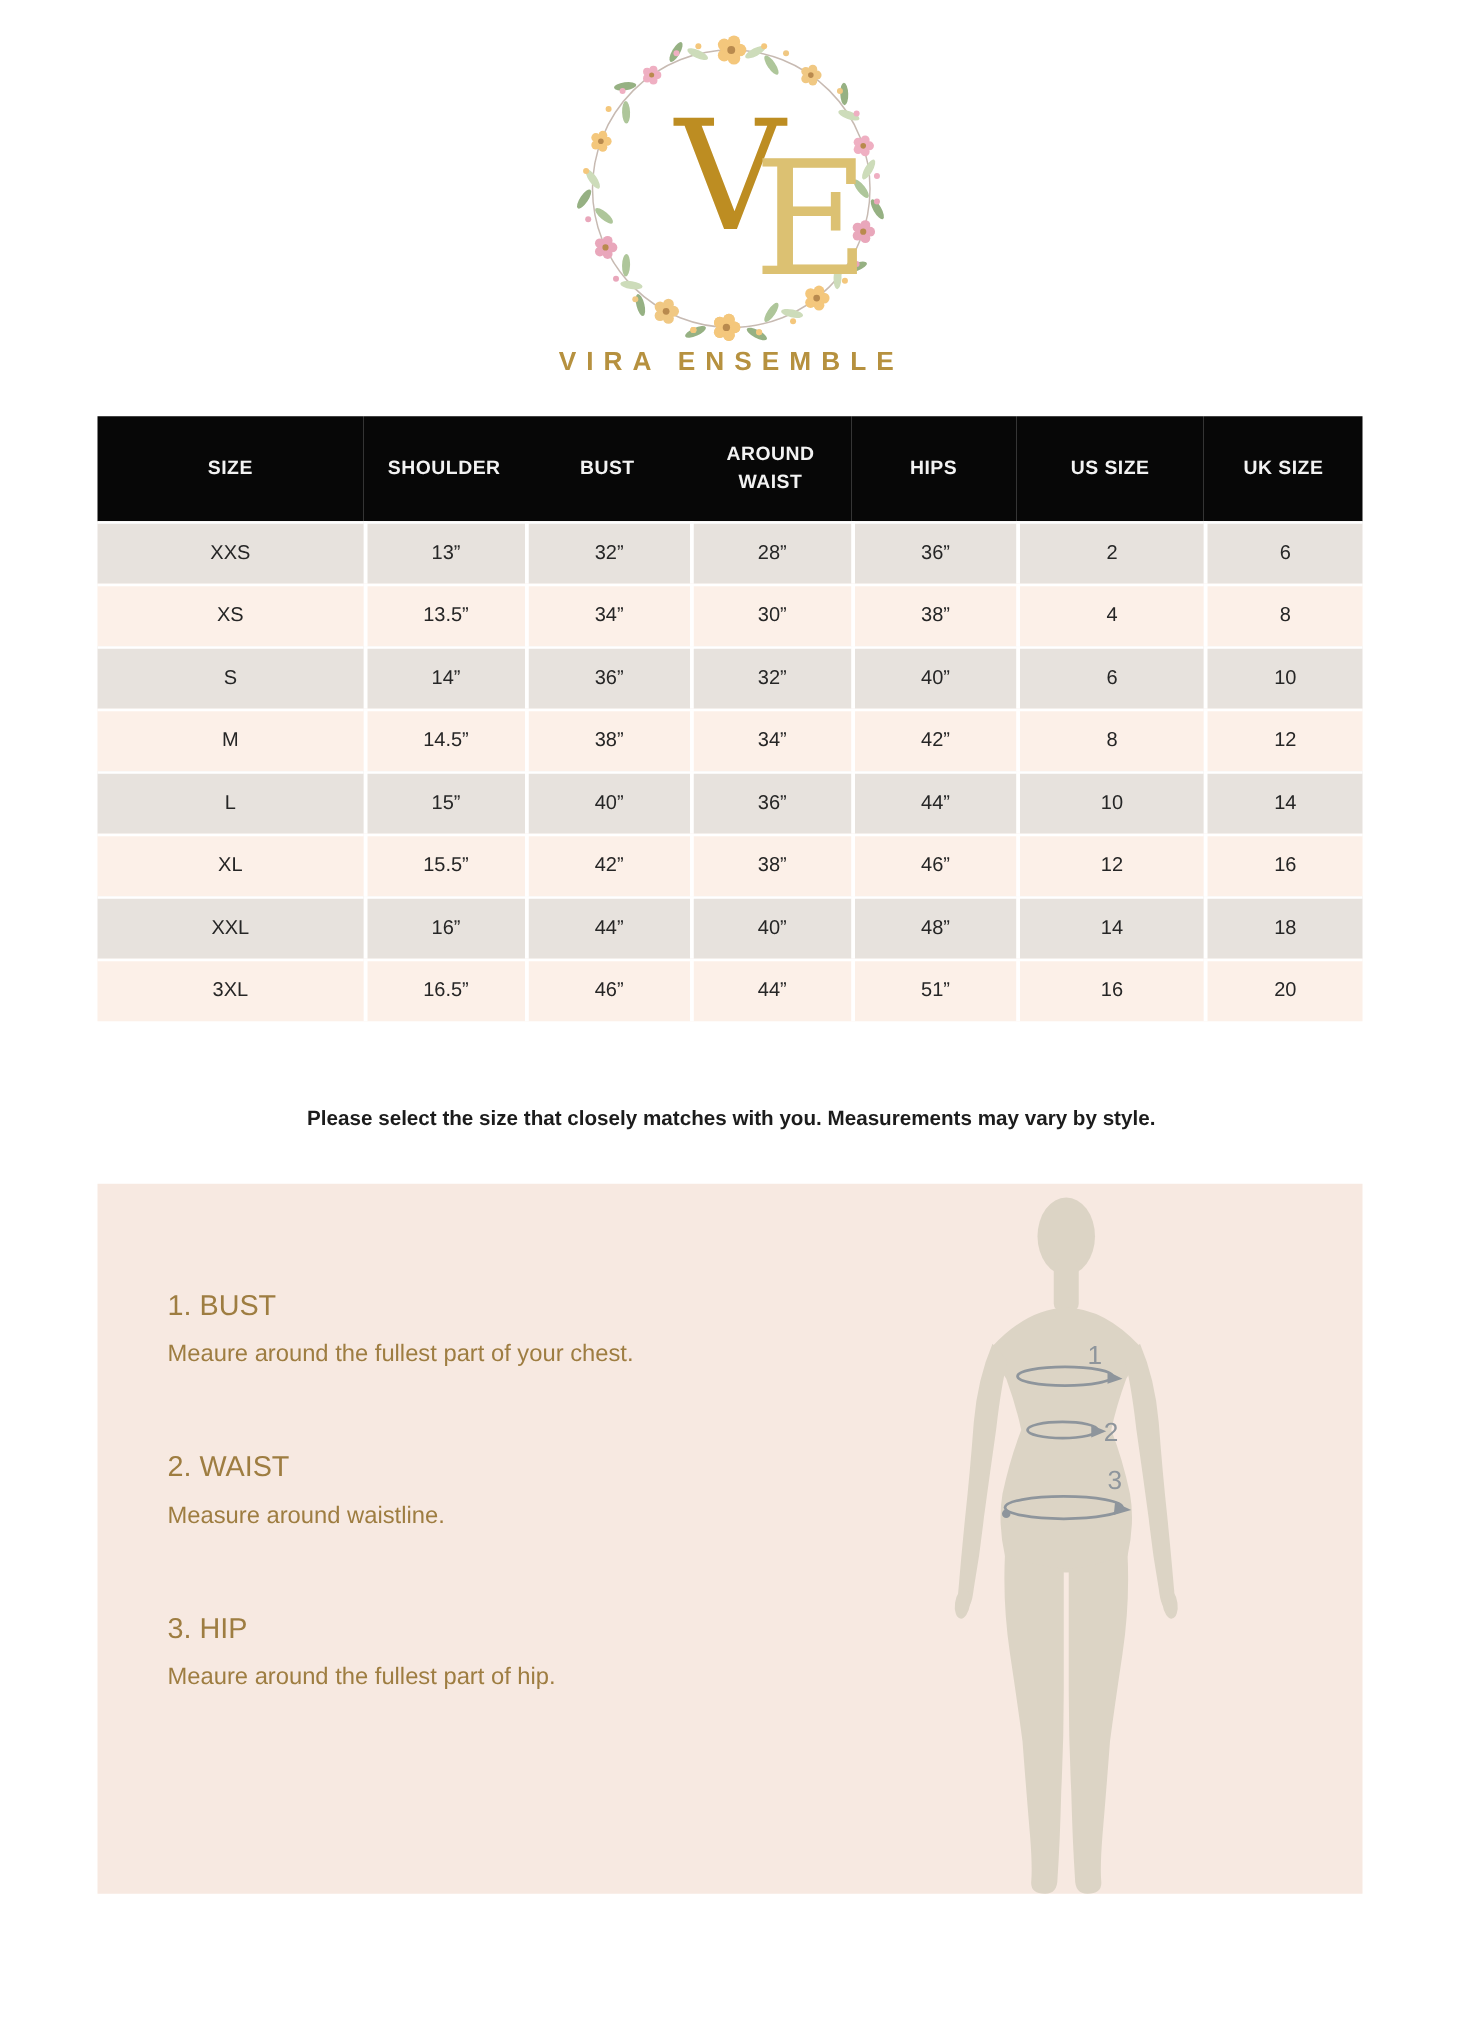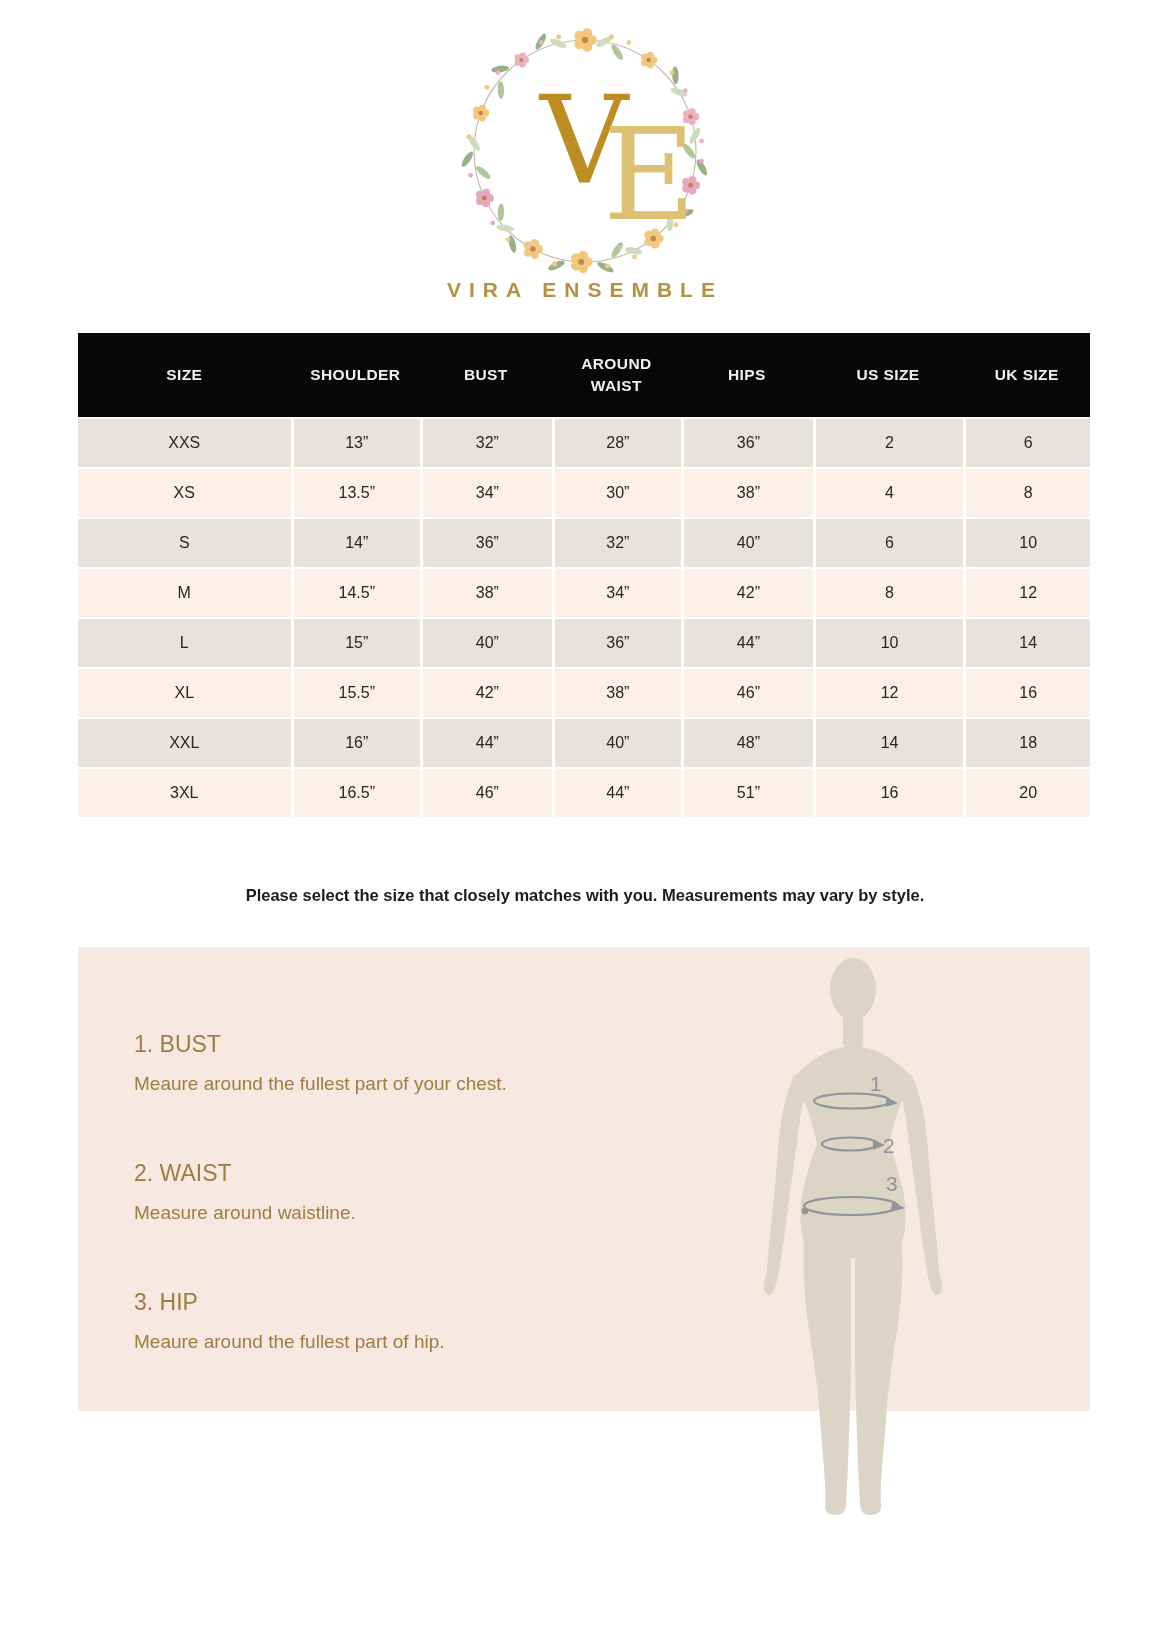--- a/index.html
+++ b/index.html
@@ -41,21 +41,21 @@
   .size-table td:first-child{border-left:none;}
   .size-table tbody tr:nth-child(odd) td{background:var(--row-gray,#e7e2dd);}
   .size-table tbody tr:nth-child(even) td{background:var(--row-pink,#fcf0e8);}
   
   .note{
     position:absolute;top:886px;left:0;width:1170px;margin:0;text-align:center;
     font-size:16.5px;color:#1c1c1c;font-weight:bold;
   }
   
   .guide{
-    position:absolute;top:947px;left:78px;width:1012px;height:464px;
+    position:absolute;top:947px;left:78px;width:1012px;height:568px;
     background:var(--panel-pink,#f7e9e1);
   }
   .guide-text{position:absolute;left:56px;top:84px;}
   .guide-item h3{
     margin:0;font-size:23px;font-weight:500;line-height:1.2;
     color:var(--gold-text,#9e7d41);
   }
   .guide-item p{
     margin:12px 0 0;font-size:19px;line-height:1.35;
     color:var(--gold-text,#9e7d41);

